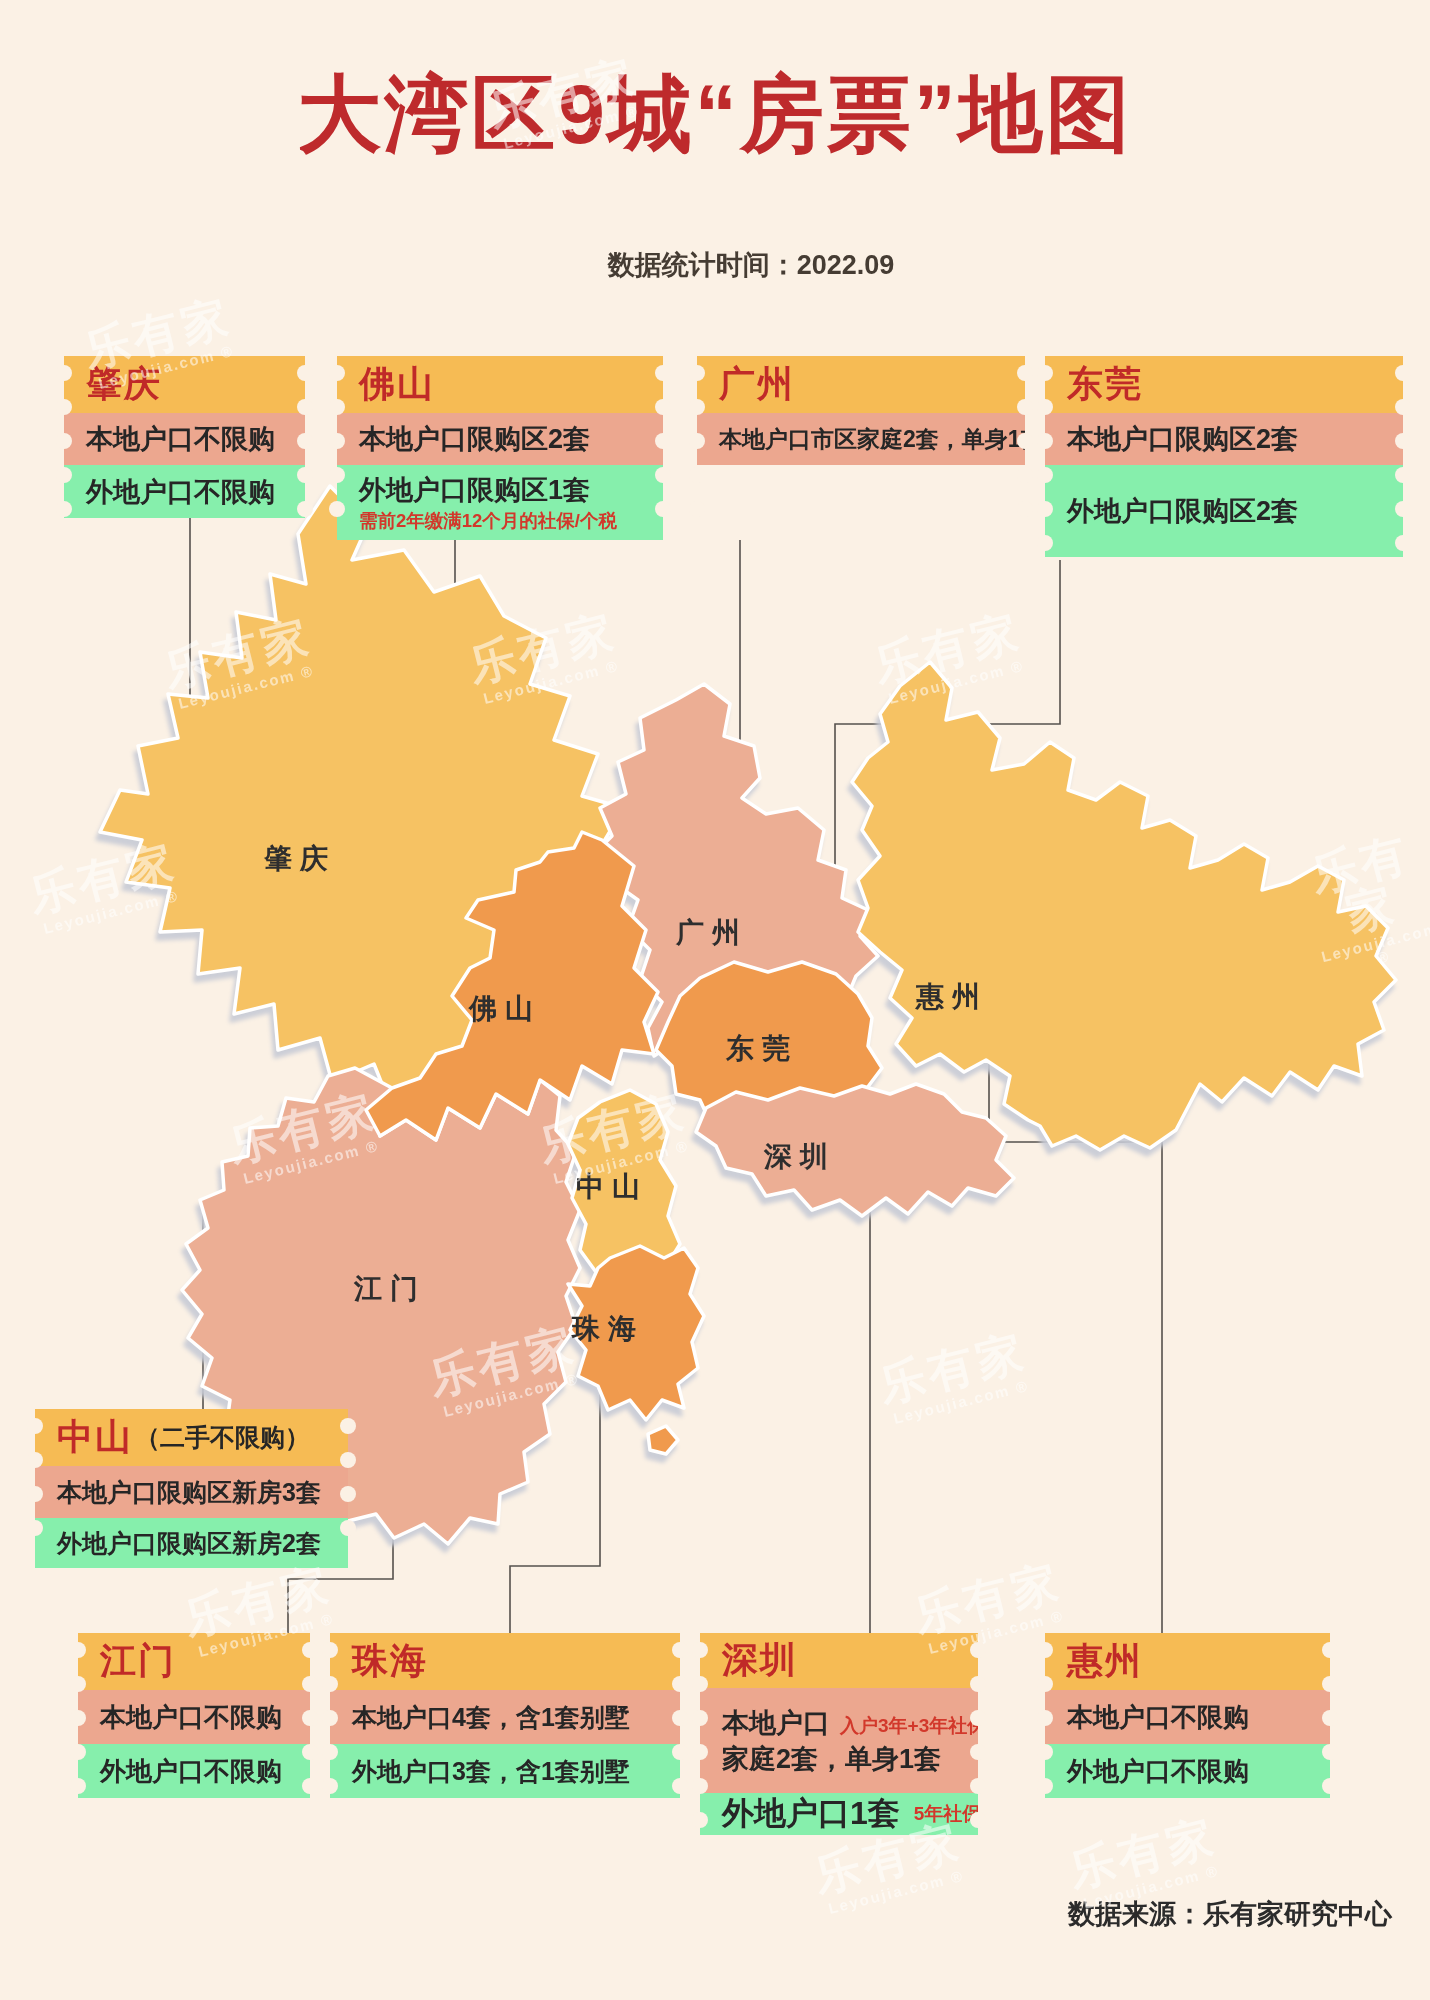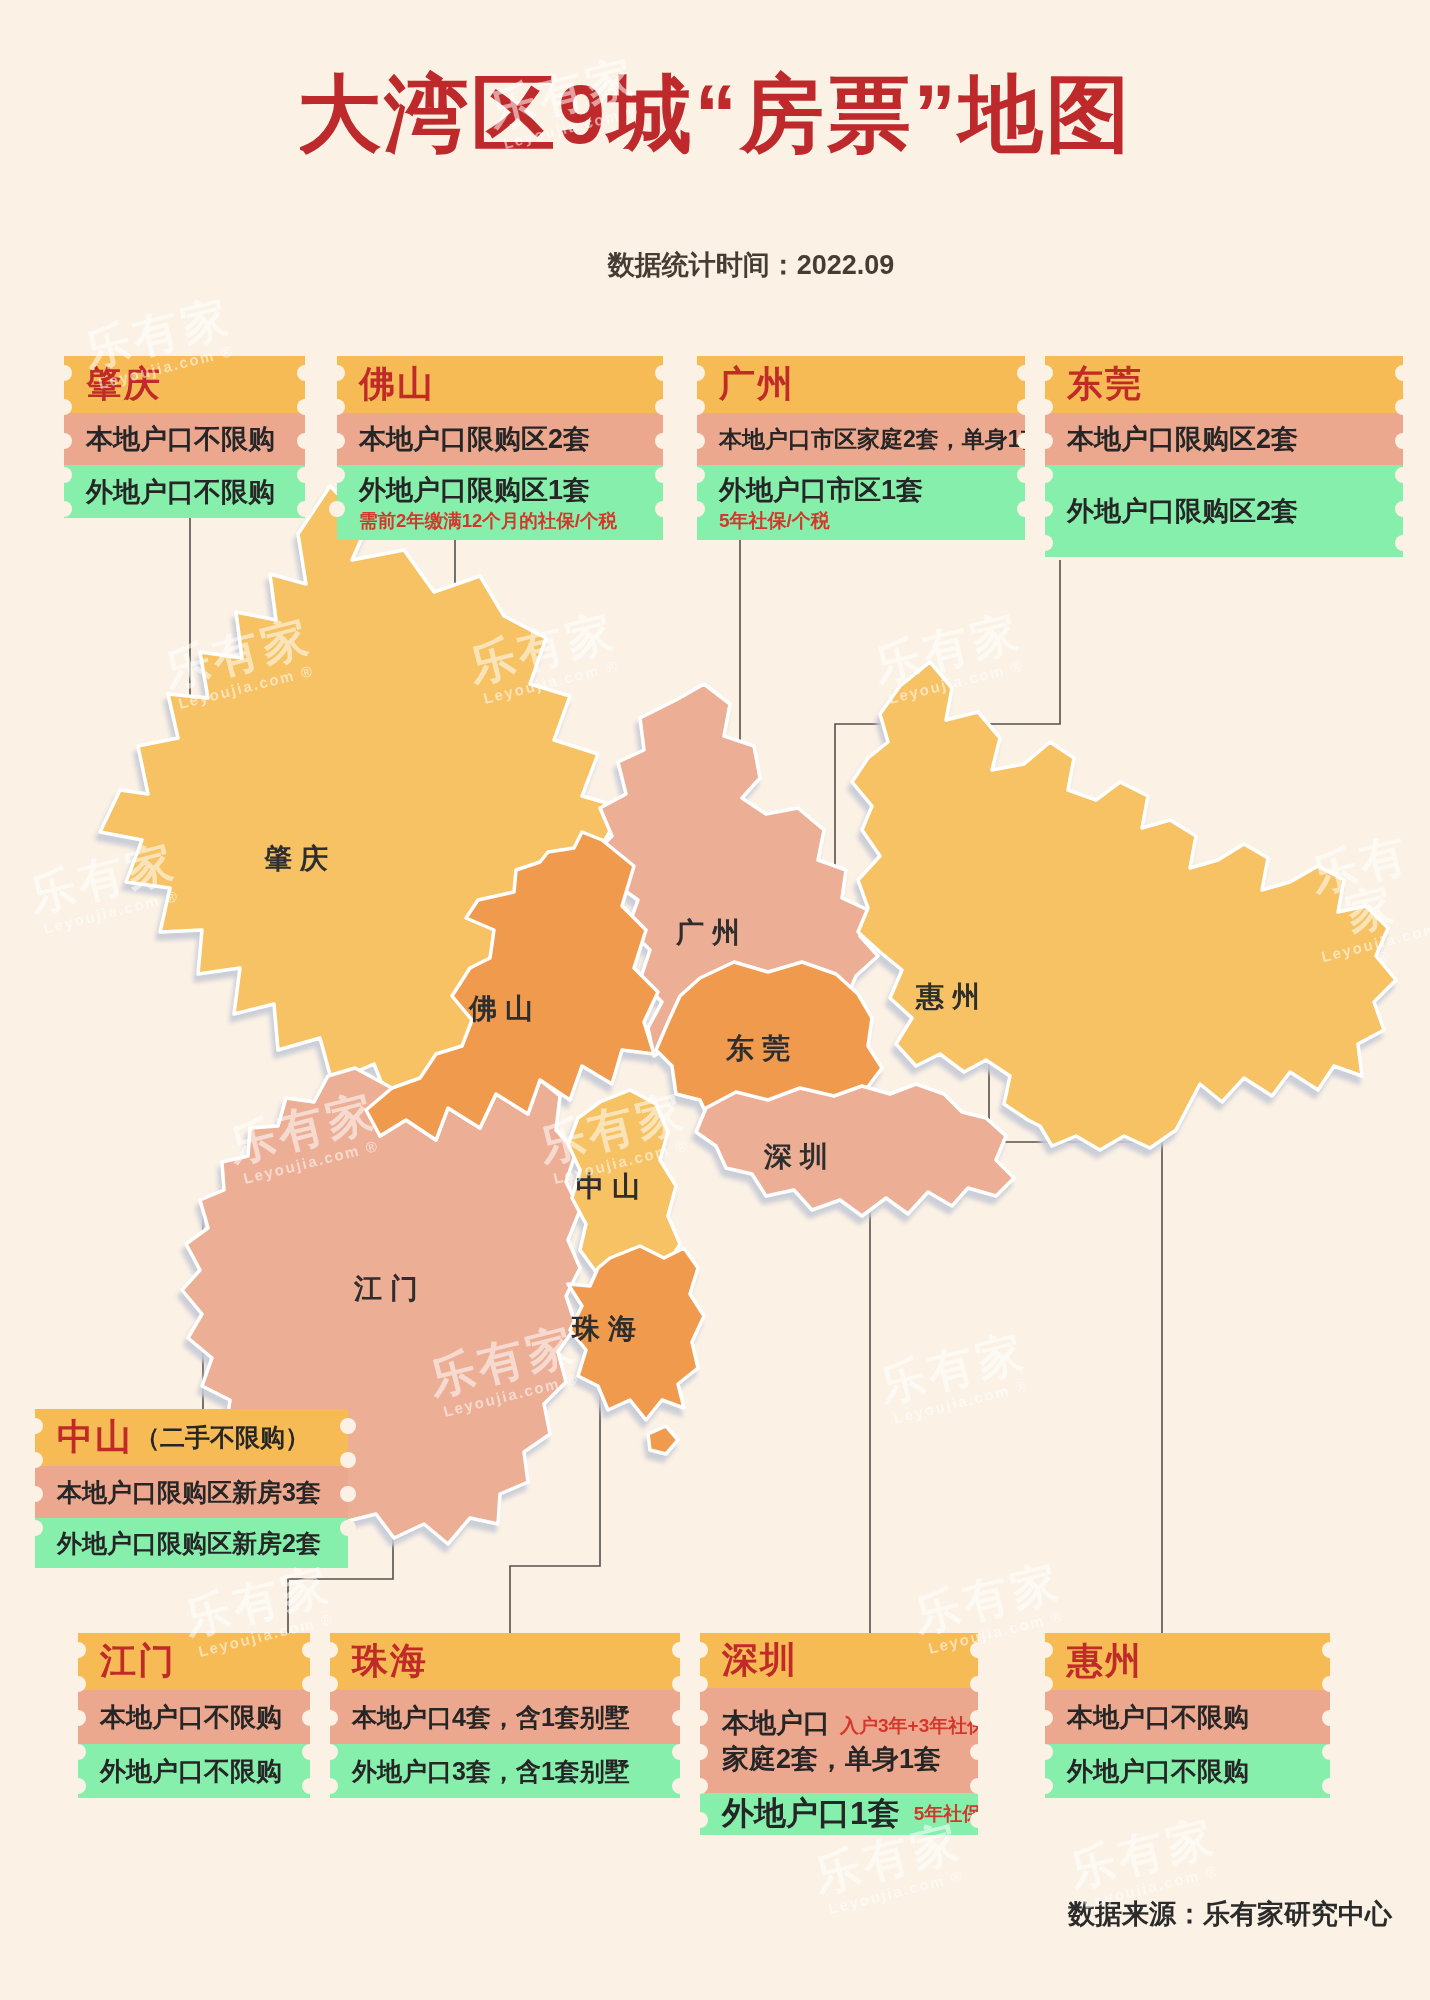--- a/index.html
+++ b/index.html
@@ -149,24 +149,20 @@
       <i class="notch r" style="top: 145px;"></i>
     </div>
 
   <div class="ticket" style="left:697px;top:356px;width:328px;">
     <div class="band hdr" style="height:57px;">
         <span class="city">广州</span>
       </div>
     <div class="band salmon" style="height:52px;">
         <span class="row-text small">本地户口市区家庭2套，单身1套</span>
       </div>
-    <div class="band yellow col" style="height:75px;">
-      <span class="row-text">外地户口市区1套</span>
-      <span class="note">5年社保/个税</span>
-    </div>
   <i class="notch l" style="top: 9px;"></i>
       <i class="notch r" style="top: 9px;"></i>
       <i class="notch l" style="top: 43px;"></i>
       <i class="notch r" style="top: 43px;"></i>
       <i class="notch l" style="top: 77px;"></i>
       <i class="notch r" style="top: 77px;"></i>
       <i class="notch l" style="top: 111px;"></i>
       <i class="notch r" style="top: 111px;"></i>
       <i class="notch l" style="top: 145px;"></i>
       <i class="notch r" style="top: 145px;"></i>

